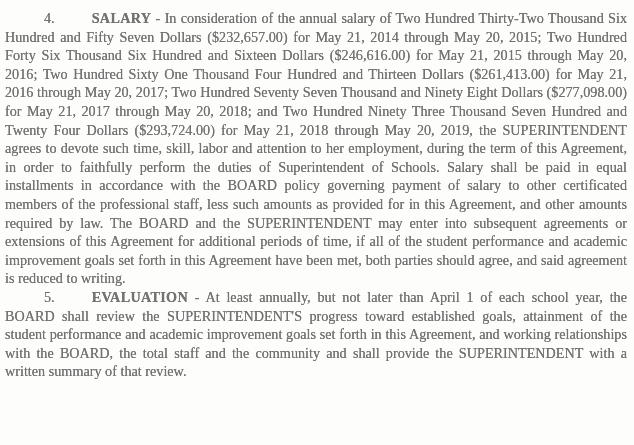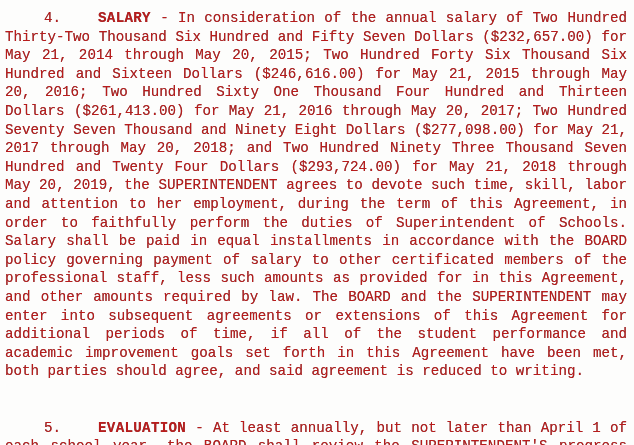--- a/index.html
+++ b/index.html
@@ -6,36 +6,35 @@
     margin: 0;
     padding: 0;
     background: #ffffff;
   }
   .page {
     position: relative;
     width: 634px;
     height: 445px;
     box-sizing: border-box;
     background: #fdfdfc;
-    color: #b91c1c;
-    font-family: Liberation Mono, monospace;
+    color: #737373;
+    font-family: Liberation Serif, serif;
     font-size: 14.2px;
     line-height: 18.6px;
     padding: 9px 7px 0 5px;
     overflow: hidden;
     
     text-shadow: 0 0 0.45px rgba(10,10,10,0.55);
   }
   .section {
     margin: 0;
     text-align: justify;
     text-indent: 39px;
   }
   .section + .section {
-    margin-top: 38px;
   }
   .sec-num {
     font-weight: normal;
   }
   .tab-gap {
     display: inline-block;
     width: 37px;
     height: 1px;
   }
   .sec-title {

